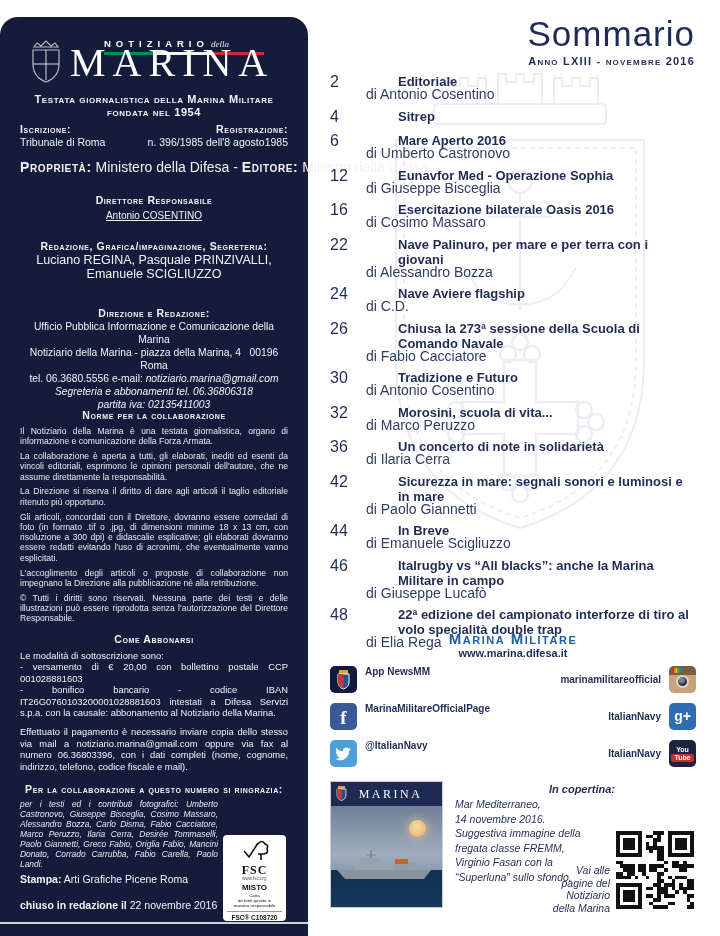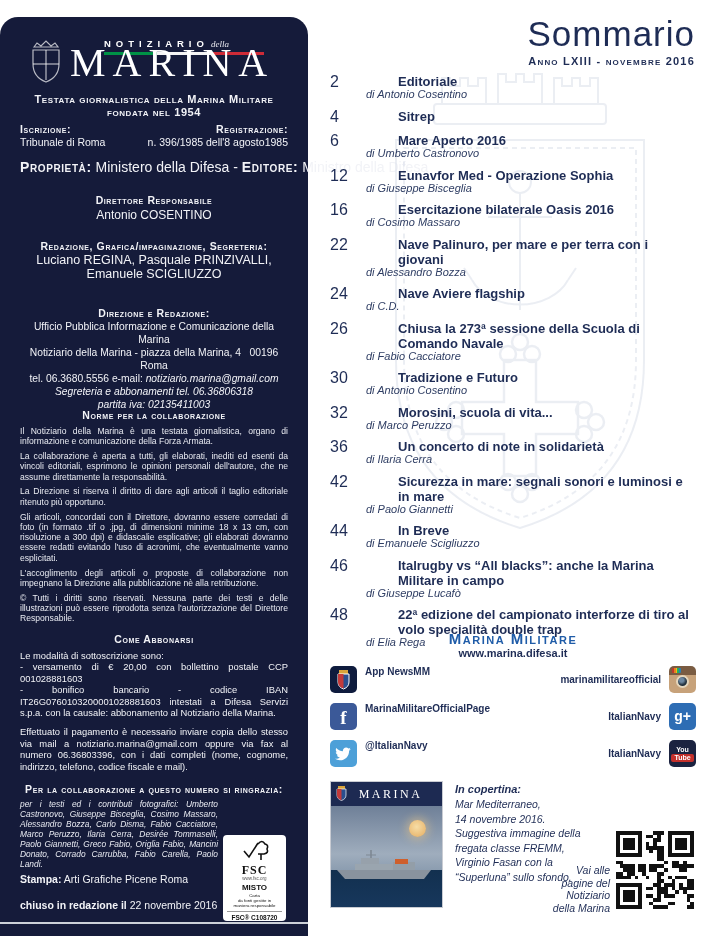--- a/index.html
+++ b/index.html
@@ -22,21 +22,21 @@
   .logo-della { font-family:"Liberation Serif", serif; font-style:italic; font-size:9px; color:#e8e8ee; margin-left:2px; }
   .tricolor { display:flex; height:3px; width:160px; margin-top:1px; }
   .tricolor span { flex:1; }
   .logo-marina { position:absolute; left:42px; top:8px; font-family:"Liberation Serif", serif; font-size:40px; letter-spacing:7px; color:#ffffff; font-weight:400; }
 
   .tagline { top:76px; text-align:center; font-size:11px; line-height:13px; }
   .registry-row { top:106px; display:flex; justify-content:space-between; font-size:10.5px; line-height:13px; }
   .registry-row .right { text-align:right; }
   .one-line { top:142px; text-align:center; font-size:14px; white-space:nowrap; }
   .direttore { top:176px; text-align:center; font-size:12px; line-height:15px; }
-  .direttore .name { font-size:12px; }
+  .direttore .name { font-size:10px;text-decoration:underline; }
   .redazione { top:222px; text-align:center; font-size:10.5px; line-height:14px; }
   .redazione .people { font-size:12.5px; }
   .direzione { top:290px; text-align:center; font-size:10.3px; line-height:13px; }
 
   .norme { top:392px; }
   .norme .panel-heading { margin-bottom:5px; }
   .norme p { font-size:8.6px; line-height:10.3px; text-align:justify; margin-bottom:4.5px; color:#e9ebf2; }
 
   .abbonarsi { top:616px; }
   .abbonarsi .panel-heading { margin-bottom:5px; }
@@ -62,21 +62,21 @@
   .som-head { position:absolute; right:25px; top:14px; text-align:right; }
   .som-title { font-size:35px; color:#1e2c55; letter-spacing:1px; font-weight:400; }
   .som-issue { font-size:11px; color:#1e2c55; margin-top:1px; letter-spacing:1.2px; }
 
   .watermark { position:absolute; left:338px; top:52px; opacity:.65; pointer-events:none; }
 
   .toc { position:absolute; left:330px; top:74px; width:366px; }
   .toc-entry { display:flex; margin-bottom:8.5px; }
   .toc-page { width:36px; flex:0 0 36px; font-size:16px; color:#1e2c55; line-height:16px; }
   .toc-title { font-size:13px; font-weight:700; color:#1e2c55; line-height:15px;padding-left:32px; }
-  .toc-author { font-size:11px; font-style:italic; color:#2e3d63; line-height:11px; }
+  .toc-author { font-size:14px; color:#2e3d63; line-height:11px; }
   .toc-author:empty { display:none; }
 
   .mm-block { position:absolute; left:330px; top:630px; width:366px; text-align:center; }
   .mm-title { font-size:15px; color:#1f5ca8; font-variant:small-caps; font-weight:700; letter-spacing:1.5px; }
   .mm-site { font-size:11px; font-weight:700; color:#1e2c55; }
 
   .social { position:absolute; left:330px; top:661px; width:366px; }
   .social-row { display:flex; align-items:center; height:37px; }
   .social-left { display:flex; width:215px; }
   .social-right { display:flex; align-items:center; justify-content:flex-end; flex:1; }
@@ -96,21 +96,21 @@
 
   .cover { position:absolute; left:330px; top:781px; width:113px; height:127px; border:1px solid #c9ccd3; }
   .cover-band { height:24px; background:#1d2a52; position:relative; display:flex; align-items:center; justify-content:center; }
   .cover-logo { color:#fff; font-family:"Liberation Serif", serif; font-size:12px; letter-spacing:2.5px; margin-left:8px; }
   .cover-sky { height:64px; background:linear-gradient(#6f8098, #9fadbd 75%, #8c9db0); position:relative; }
   .moon { position:absolute; right:16px; top:14px; width:17px; height:17px; border-radius:50%; background:radial-gradient(circle at 45% 40%, #f6dda6, #e5ac60); box-shadow:0 0 8px 3px rgba(240,200,130,.45); }
   .cover-sea { height:37px; background:linear-gradient(#12304f, #17375c); }
   .cover-ship { position:absolute; left:0; top:44px; }
 
   .copertina { position:absolute; left:455px; top:783px; width:160px; color:#1e2c55; }
-  .cap-title { font-size:11px; font-weight:700; font-style:italic; margin-bottom:2px; }
+  .cap-title { font-size:11px; font-weight:700; font-style:italic; margin-bottom:2px;text-align:right; }
   .cap-body { font-size:10.5px; font-style:italic; line-height:14.5px; white-space:pre-line; }
 
   .qr { position:absolute; left:616px; top:831px; width:78px; height:78px; background:#fff; position:absolute; }
   #qr-modules { position:absolute; inset:0; display:grid; grid-template-columns:repeat(21,1fr); grid-template-rows:repeat(21,1fr); }
   .qm { background:#111; }
   .qm.off { background:transparent; }
   .finder { position:absolute; width:26px; height:26px; border:4px solid #111; }
   .finder::after { content:""; position:absolute; left:3px; top:3px; width:12px; height:12px; background:#111; }
   .f-tl { left:0; top:0; } .f-tr { right:0; top:0; } .f-bl { left:0; bottom:0; }
 

